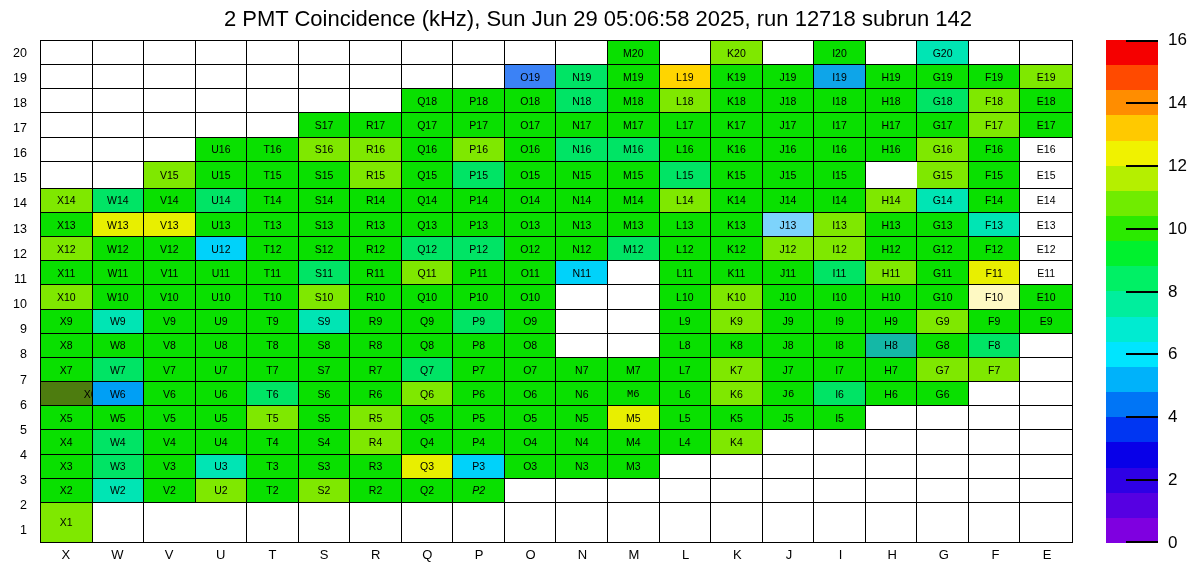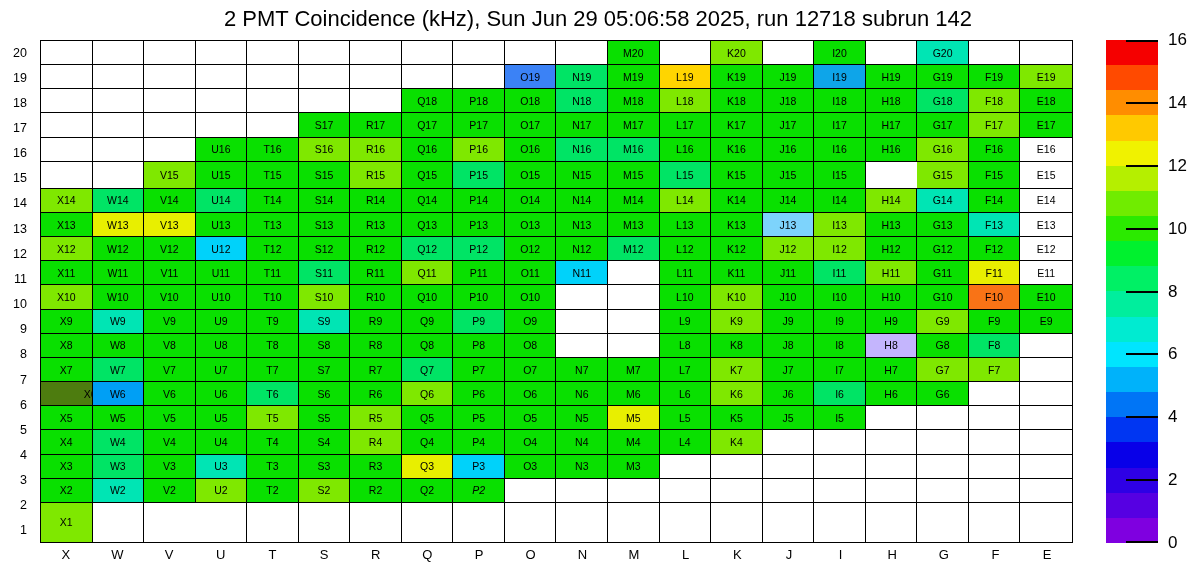--- a/index.html
+++ b/index.html
@@ -267,21 +267,21 @@
     <div class="cell" style="background: rgb(9, 224, 0);">P10</div>
     <div class="cell" style="background: rgb(9, 224, 0);">O10</div>
     <div class="cell"></div>
     <div class="cell"></div>
     <div class="cell" style="background: rgb(9, 224, 0);">L10</div>
     <div class="cell" style="background: rgb(127, 232, 0);">K10</div>
     <div class="cell" style="background: rgb(9, 224, 0);">J10</div>
     <div class="cell" style="background: rgb(9, 224, 0);">I10</div>
     <div class="cell" style="background: rgb(9, 224, 0);">H10</div>
     <div class="cell" style="background: rgb(9, 224, 0);">G10</div>
-    <div class="cell" style="background: #f97316; text-align: right;">F10</div>
+    <div class="cell" style="background: #fef9c3; text-align: right;">F10</div>
     <div class="cell" style="background: rgb(9, 224, 0);">E10</div>
     <div class="cell" style="background: rgb(9, 224, 0);">X9</div>
     <div class="cell" style="background: rgb(0, 229, 180);">W9</div>
     <div class="cell" style="background: rgb(9, 224, 0);">V9</div>
     <div class="cell" style="background: rgb(9, 224, 0);">U9</div>
     <div class="cell" style="background: rgb(9, 224, 0);">T9</div>
     <div class="cell" style="background: rgb(0, 229, 180);">S9</div>
     <div class="cell" style="background: rgb(9, 224, 0);">R9</div>
     <div class="cell" style="background: rgb(9, 224, 0);">Q9</div>
     <div class="cell" style="background: rgb(0, 228, 101);">P9</div>
@@ -305,21 +305,21 @@
     <div class="cell" style="background: rgb(9, 224, 0);">R8</div>
     <div class="cell" style="background: rgb(9, 224, 0);">Q8</div>
     <div class="cell" style="background: rgb(9, 224, 0);">P8</div>
     <div class="cell" style="background: rgb(9, 224, 0);">O8</div>
     <div class="cell"></div>
     <div class="cell"></div>
     <div class="cell" style="background: rgb(9, 224, 0);">L8</div>
     <div class="cell" style="background: rgb(9, 224, 0);">K8</div>
     <div class="cell" style="background: rgb(9, 224, 0);">J8</div>
     <div class="cell" style="background: rgb(9, 224, 0);">I8</div>
-    <div class="cell" style="background: #c4b5fd;">H8</div>
+    <div class="cell" style="background: #14b8a6;">H8</div>
     <div class="cell" style="background: rgb(9, 224, 0);">G8</div>
     <div class="cell" style="background: rgb(0, 228, 101);">F8</div>
     <div class="cell"></div>
     <div class="cell" style="background: rgb(9, 224, 0);">X7</div>
     <div class="cell" style="background: rgb(0, 228, 101);">W7</div>
     <div class="cell" style="background: rgb(9, 224, 0);">V7</div>
     <div class="cell" style="background: rgb(9, 224, 0);">U7</div>
     <div class="cell" style="background: rgb(9, 224, 0);">T7</div>
     <div class="cell" style="background: rgb(9, 224, 0);">S7</div>
     <div class="cell" style="background: rgb(9, 224, 0);">R7</div>
@@ -340,24 +340,24 @@
     <div class="cell" style="background: rgb(0, 159, 245);">W6</div>
     <div class="cell" style="background: rgb(9, 224, 0);">V6</div>
     <div class="cell" style="background: rgb(9, 224, 0);">U6</div>
     <div class="cell" style="background: rgb(0, 228, 101);">T6</div>
     <div class="cell" style="background: rgb(9, 224, 0);">S6</div>
     <div class="cell" style="background: rgb(9, 224, 0);">R6</div>
     <div class="cell" style="background: rgb(127, 232, 0);">Q6</div>
     <div class="cell" style="background: rgb(9, 224, 0);">P6</div>
     <div class="cell" style="background: rgb(9, 224, 0);">O6</div>
     <div class="cell" style="background: rgb(9, 224, 0);">N6</div>
-    <div class="cell" style="background: rgb(9, 224, 0);">M6</div>
+    <div class="cell" style="background: rgb(9, 224, 0); font-family: Liberation Mono, monospace;">M6</div>
     <div class="cell" style="background: rgb(9, 224, 0);">L6</div>
     <div class="cell" style="background: rgb(127, 232, 0);">K6</div>
-    <div class="cell" style="background: rgb(9, 224, 0);">J6</div>
+    <div class="cell" style="background: rgb(9, 224, 0); font-family: Liberation Mono, monospace;">J6</div>
     <div class="cell" style="background: rgb(0, 228, 101);">I6</div>
     <div class="cell" style="background: rgb(9, 224, 0);">H6</div>
     <div class="cell" style="background: rgb(9, 224, 0);">G6</div>
     <div class="cell"></div>
     <div class="cell"></div>
     <div class="cell" style="background: rgb(9, 224, 0);">X5</div>
     <div class="cell" style="background: rgb(9, 224, 0);">W5</div>
     <div class="cell" style="background: rgb(9, 224, 0);">V5</div>
     <div class="cell" style="background: rgb(9, 224, 0);">U5</div>
     <div class="cell" style="background: rgb(127, 232, 0);">T5</div>

